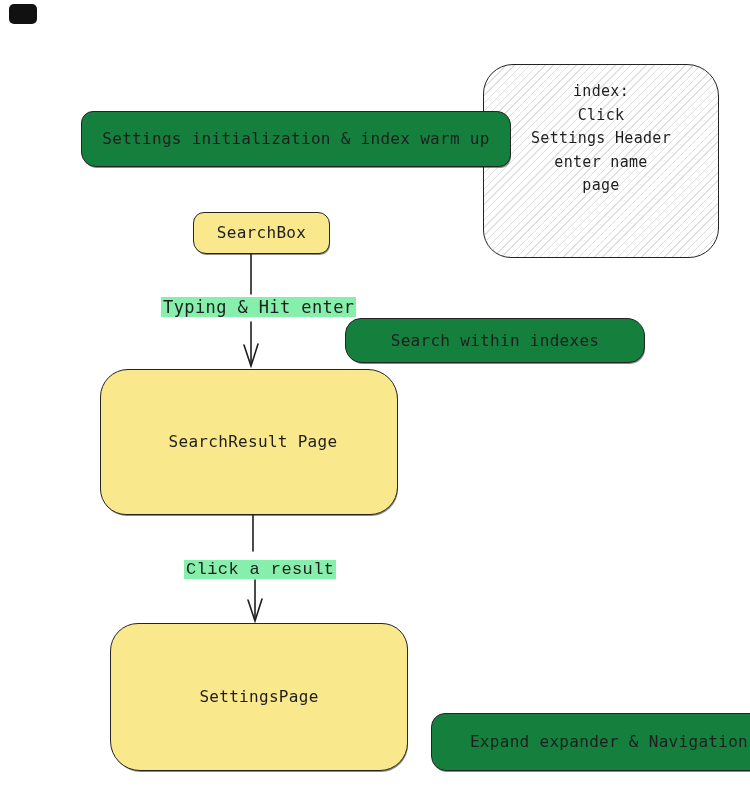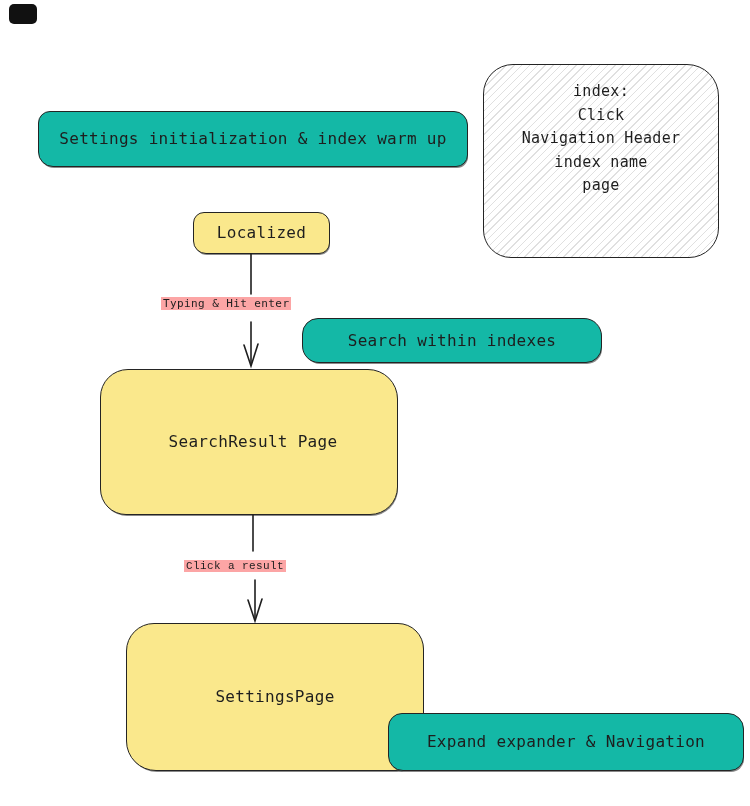--- a/index.html
+++ b/index.html
@@ -22,21 +22,21 @@
     border: 1.6px solid #242424;
     display: flex;
     align-items: center;
     justify-content: center;
     text-align: center;
     font-size: 16px;
     letter-spacing: 0.3px;
     line-height: 1.25;
     box-shadow: 1px 2px 0 -1px rgba(40,40,40,0.55);
   }
-  .gray   { background: #14b8a6; }
+  .gray   { background: #15803d; margin-left: 43px; }
   .yellow { background: #fae88c; }
 
   #black-marker {
     position: absolute;
     left: 9px; top: 4px;
     width: 28px; height: 20px;
     background: #111111;
     border-radius: 5px;
   }
   #settings-init {
@@ -72,38 +72,38 @@
     z-index: 4;
   }
   #search-result {
     left: 100px; top: 369px;
     width: 298px; height: 146px;
     border-radius: 28px 30px 28px 26px;
     z-index: 2;
     padding-left: 8px;
   }
   #settings-page {
-    left: 126px; top: 623px;
+    left: 110px; top: 623px;
     width: 298px; height: 148px;
     border-radius: 28px 26px 28px 30px;
     z-index: 2;
   }
   #expand-nav {
     left: 388px; top: 713px;
     width: 356px; height: 58px;
     border-radius: 14px 16px 14px 15px;
     z-index: 4;
   }
   .edge-label {
     position: absolute;
     white-space: nowrap;
-    font-size: 11px;
+    font-size: 17px;
     letter-spacing: 0.4px;
     z-index: 3;
-    background: #fca5a5;
+    background: #86efac;
     padding: 0 2px;
   }
   #label-typing { left: 161px; top: 297px; }
   #label-click  { left: 184px; top: 560px; font-family: Liberation Mono, monospace; }
   #connectors {
     position: absolute;
     left: 0; top: 0;
     width: 750px; height: 806px;
     z-index: 3;
     pointer-events: none;
@@ -112,31 +112,31 @@
 </head>
 <body>
 
 <div class="canvas">
 
   <div id="black-marker"></div>
 
   <div id="index-note" class="box">
     <div>index:</div>
     <div>Click</div>
-    <div>Navigation Header</div>
-    <div>index name</div>
+    <div>Settings Header</div>
+    <div>enter name</div>
     <div>page</div>
   </div>
 
   <div id="settings-init" class="box gray">
     <span>Settings initialization &amp; index warm up</span>
   </div>
 
   <div id="search-box" class="box yellow">
-    <span>Localized</span>
+    <span>SearchBox</span>
   </div>
 
   <div id="search-result" class="box yellow">
     <span>SearchResult Page</span>
   </div>
 
   <div id="settings-page" class="box yellow">
     <span>SettingsPage</span>
   </div>
 

